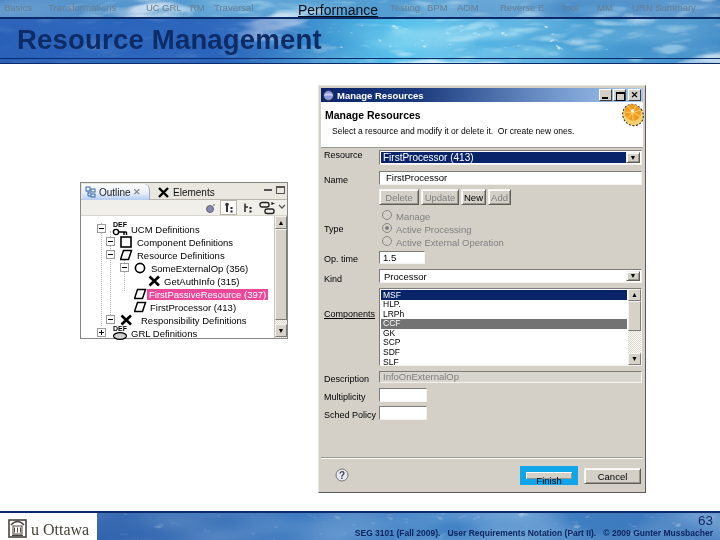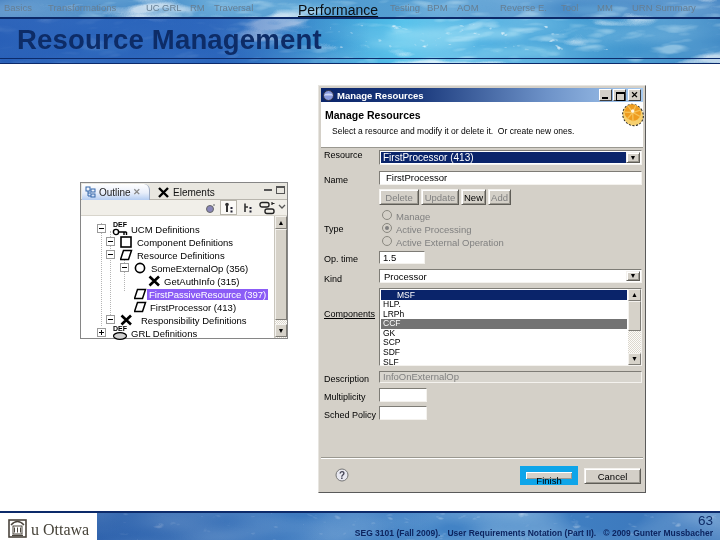--- a/index.html
+++ b/index.html
@@ -26,21 +26,21 @@
   #tab1 .cls{position:absolute;left:51px;top:3px;font-size:9px;color:#888;font-weight:bold;}
   #tab2{left:69px;top:1px;width:73px;height:16px;}
   #tab2 .lbl{position:absolute;left:23px;top:3px;font-size:10px;color:#111;}
   #toolbar{left:0;top:17px;width:206px;height:16px;background:#f1efe9;border-bottom:1px solid #d8d5cc;box-sizing:border-box;}
   #tree{left:0;top:33px;width:193px;height:122px;background:#fff;}
   .trow{position:absolute;height:13px;font-size:9.5px;color:#000;white-space:nowrap;}
   .trow .txt{position:absolute;top:1px;}
   .ebox{position:absolute;width:9px;height:9px;top:1px;background:#fff;border:1px solid #9a9a9a;box-sizing:border-box;}
   .ebox i{position:absolute;left:1px;top:3px;width:5px;height:1px;background:#000;}
   .ebox b{position:absolute;left:3px;top:1px;width:1px;height:5px;background:#000;}
-  .sel{background:#8b5cf6;color:#fff;padding:0 2px;}
+  .sel{background:#ec4899;color:#fff;padding:0 2px;}
   #vscroll{left:193px;top:33px;width:13px;height:122px;background-color:#fdfcfa;background-image:linear-gradient(45deg,#dcd8ce 25%,transparent 25%,transparent 75%,#dcd8ce 75%),linear-gradient(45deg,#dcd8ce 25%,transparent 25%,transparent 75%,#dcd8ce 75%);background-size:2px 2px;background-position:0 0,1px 1px;border-left:1px solid #c8c5bc;box-sizing:border-box;}
   .sbtn{position:absolute;left:0;width:12px;height:13px;background:#d6d2c9;border:1px solid;border-color:#f4f2ee #7e7c76 #7e7c76 #f4f2ee;box-sizing:border-box;font-size:7px;color:#000;text-align:center;line-height:11px;}
   #thumb{position:absolute;left:0;top:13px;width:12px;height:91px;background:#d6d2c9;border:1px solid;border-color:#f4f2ee #7e7c76 #7e7c76 #f4f2ee;box-sizing:border-box;}
   
   #dlg{left:318px;top:85px;width:328px;height:408px;background:#d4d0c8;
        border:1px solid;border-color:#e7e5e0 #5a5a5a #5a5a5a #e7e5e0;box-sizing:border-box;}
   #dlgin{position:absolute;left:2px;top:2px;width:322px;height:402px;}
   #tbar{position:absolute;left:0;top:0;width:322px;height:14px;background:linear-gradient(90deg,#0a246a,#1b3a7d 30%,#6d92c8 70%,#a6caf0);}
   #tbar .cap{position:absolute;left:16px;top:2px;font-size:9.5px;font-weight:bold;color:#fff;}
   .wbtn{position:absolute;top:1px;width:13px;height:12px;background:#d4d0c8;border:1px solid;border-color:#fff #404040 #404040 #fff;box-sizing:border-box;color:#000;}
@@ -400,21 +400,21 @@
 
     <div class="flabel" style="top:126px;">Kind</div>
     <div class="tfield" style="left:58px;top:121px;width:263px;height:14px;padding:0;">
       <span style="position:absolute;left:4px;top:1px;">Processor</span>
       <div class="btn" style="right:1px;top:1px;width:14px;height:10px;line-height:8px;font-size:7px;">▼</div>
     </div>
 
     <div class="flabel" style="top:161px;text-decoration:underline;">Components</div>
     <div class="tfield" style="left:58px;top:140px;width:263px;height:78px;padding:0;font-size:8.5px;">
       <div style="position:absolute;left:1px;top:1px;right:14px;">
-        <div style="background:#0a246a;color:#fff;height:10px;line-height:10px;padding-left:16px;">MSF</div>
+        <div style="background:#0a246a;color:#fff;height:10px;line-height:10px;padding-left:2px;">MSF</div>
         <div style="height:9.6px;line-height:9.6px;padding-left:2px;">HLP.</div>
         <div style="height:9.6px;line-height:9.6px;padding-left:2px;">LRPh</div>
         <div style="background:#737373;color:#fff;height:9.6px;line-height:9.6px;padding-left:2px;">CCF</div>
         <div style="height:9.6px;line-height:9.6px;padding-left:2px;">GK</div>
         <div style="height:9.6px;line-height:9.6px;padding-left:2px;">SCP</div>
         <div style="height:9.6px;line-height:9.6px;padding-left:2px;">SDF</div>
         <div style="height:8px;line-height:8px;padding-left:2px;overflow:hidden;">SLF</div>
       </div>
       <div style="position:absolute;right:0;top:0;width:13px;height:76px;background-color:#fdfcfa;background-image:linear-gradient(45deg,#dcd8ce 25%,transparent 25%,transparent 75%,#dcd8ce 75%),linear-gradient(45deg,#dcd8ce 25%,transparent 25%,transparent 75%,#dcd8ce 75%);background-size:2px 2px;background-position:0 0,1px 1px;">
         <div class="sbtn" style="top:0;width:13px;height:12px;line-height:10px;">▲</div>

